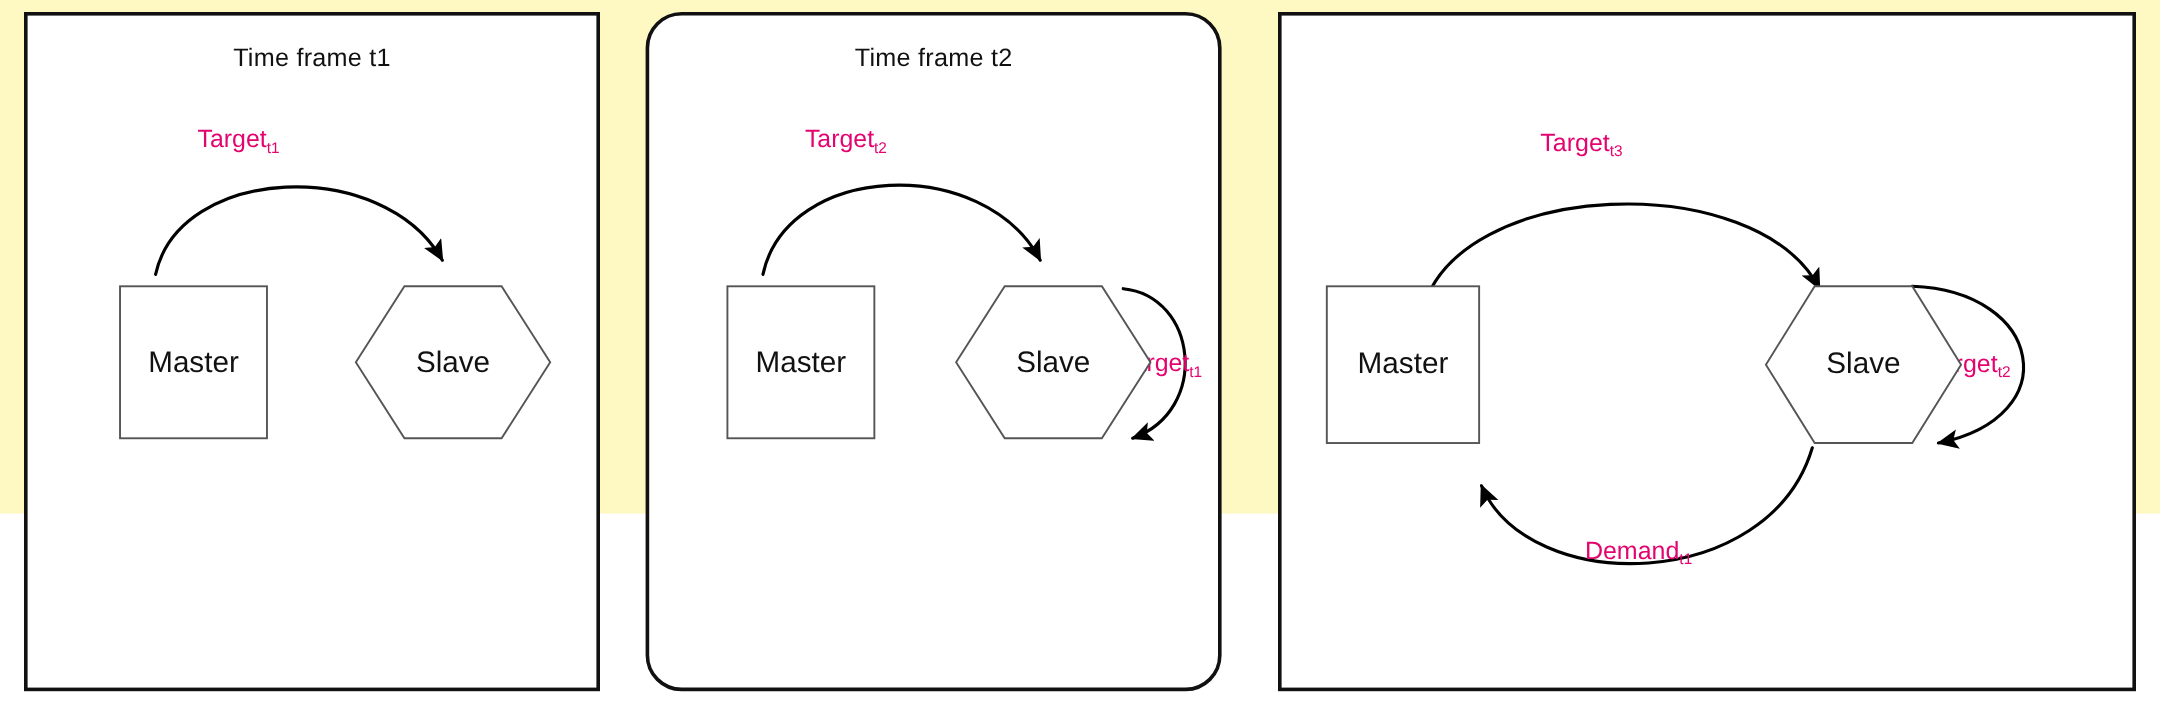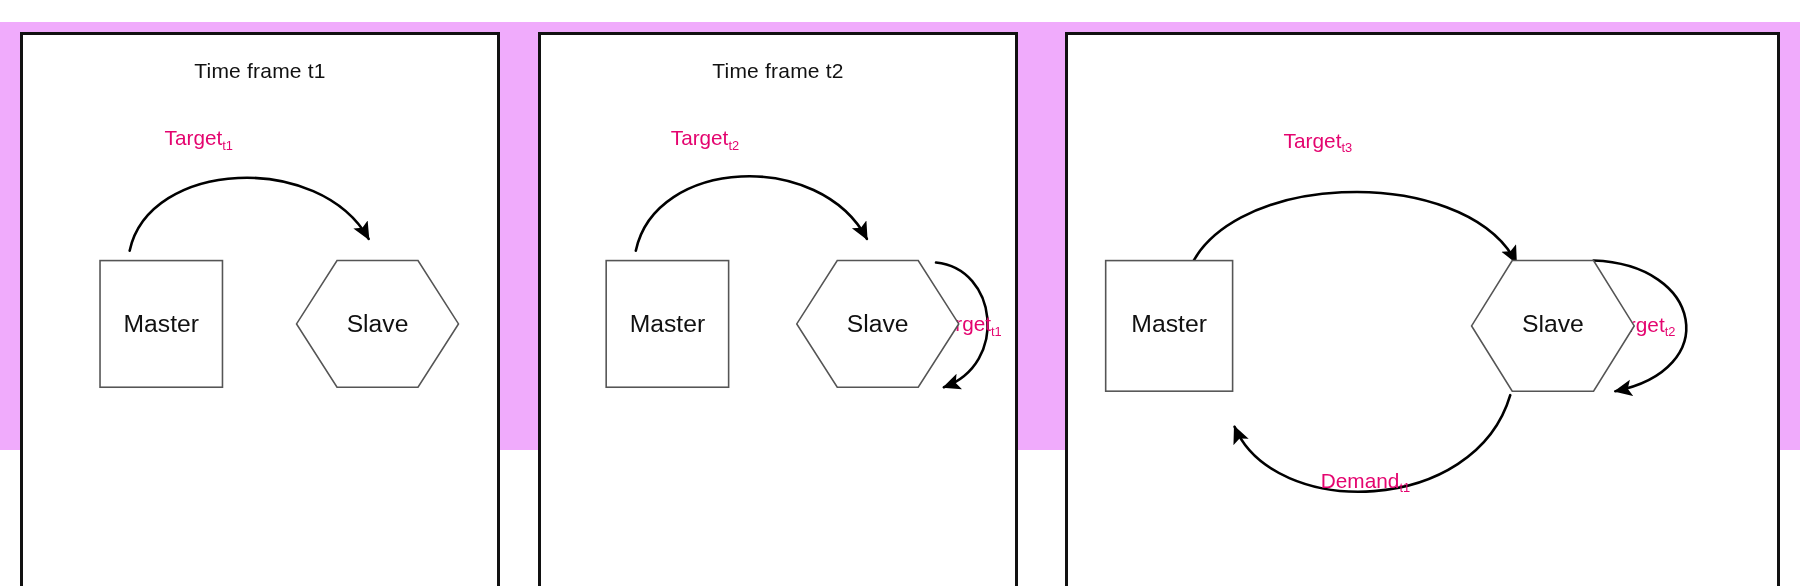--- a/index.html
+++ b/index.html
@@ -10,33 +10,32 @@
   body {
     width: 1800px;
     height: 586px;
     font-family: "Liberation Sans", sans-serif;
     overflow: hidden;
   }
   .canvas {
     position: relative;
     width: 1800px;
     height: 428px;
-    background: #f0abfc;
-    margin-top: 22px;
+    background: #fef9c3;
   }
   .panel {
     position: absolute;
     top: 10px;
     height: 566px;
     border: 3px solid #111111;
     box-sizing: border-box;
     background: #ffffff;
   }
   #panel-t1 { left: 20px;   width: 480px; }
-  #panel-t2 { left: 538px;  width: 480px; }
+  #panel-t2 { left: 538px;  width: 480px; border-radius: 30px; }
   #panel-t3 { left: 1065px; width: 715px; }
 
   .panel-title {
     position: absolute;
     top: 24px;
     left: 0;
     right: 0;
     text-align: center;
     font-size: 21px;
     color: #111111;

